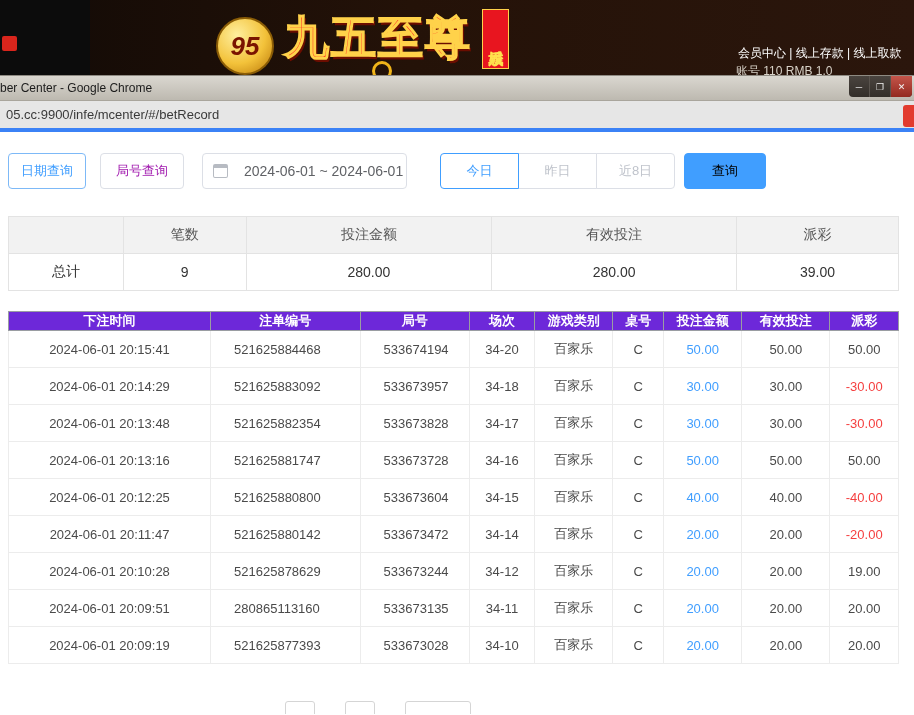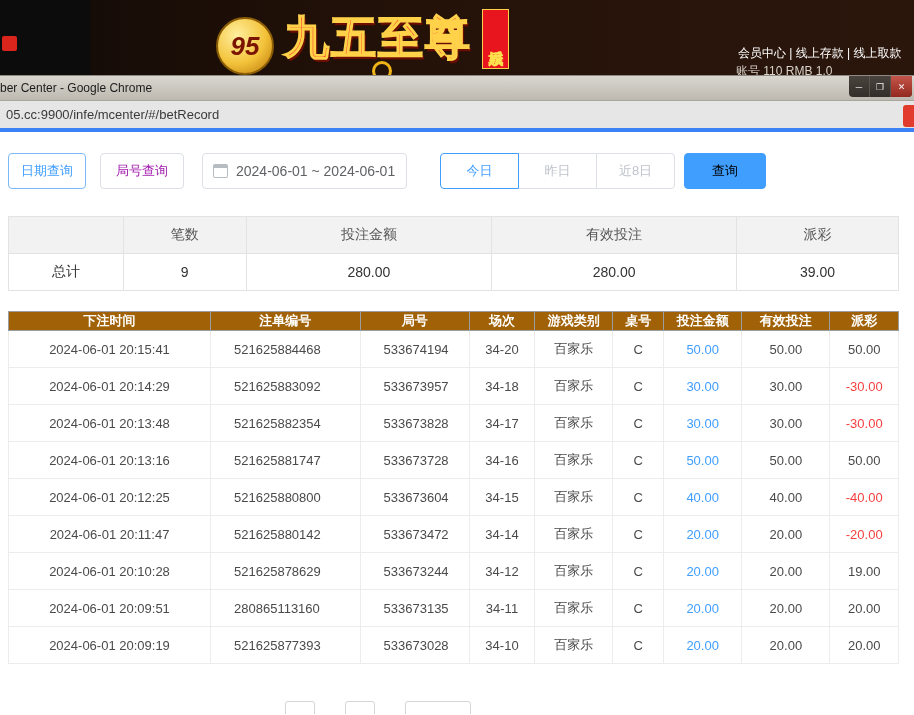--- a/index.html
+++ b/index.html
@@ -45,38 +45,38 @@
 
   
   .content { position:relative; width:914px; height:582px; background:#fff; overflow:hidden; }
 
   .btn { position:absolute; height:36px; border-radius:4px; background:#fff; border:1px solid #dcdfe6;
     font-size:13px; color:#a21caf; display:flex; align-items:center; justify-content:center; cursor:pointer; }
   .btn-primary-plain { border:1px solid #7db9f7; color:#409EFF; }
   .btn-date-query { left:8px; top:21px; width:78px; }
   .btn-round-query { left:100px; top:21px; width:84px; }
   .date-input { position:absolute; left:202px; top:21px; width:205px; height:36px; border:1px solid #dcdfe6;
-    border-radius:4px; display:flex; align-items:center; padding-left:10px; font-size:14px; color:#606266; gap:8px; }
+    border-radius:4px; display:flex; align-items:center; padding-left:10px; font-size:14px; color:#606266; gap:16px; }
   .cal-icon { width:15px; height:14px; border:1.5px solid #b7bbc2; border-top-width:4px; border-radius:2px; display:inline-block; }
   .day-group { position:absolute; left:440px; top:21px; display:flex; }
   .day-btn { width:79px; height:36px; background:#fff; border:1px solid #dcdfe6; margin-left:-1px;
     display:flex; align-items:center; justify-content:center; font-size:13px; color:#bfc3cb; cursor:pointer; }
   .day-btn:first-child { margin-left:0; border-radius:4px 0 0 4px; }
   .day-btn:last-child { border-radius:0 4px 4px 0; }
   .day-btn.active { color:#409EFF; border-color:#409EFF; z-index:2; }
   .btn-search { left:684px; top:21px; width:82px; background:#409EFF; border:1px solid #409EFF; color:#000000; }
 
   table { border-collapse:collapse; table-layout:fixed; }
   .summary-table { position:absolute; left:8px; top:84px; width:891px; font-size:14px; }
   .summary-table th, .summary-table td { border:1px solid #e3e3e3; height:37px; text-align:center; font-weight:normal;margin-top:32px; }
   .summary-table th { background:#f2f2f2; color:#555; }
   .summary-table td { color:#333; }
 
   .bet-table { position:absolute; left:8px; top:179px; width:891px; font-size:13px; }
-  .bet-table th { background:#a16207; color:#fff; font-weight:bold; height:17px; border:1px solid #9a9da2; text-align:center;margin-top:32px; }
+  .bet-table th { background:#6d28d9; color:#fff; font-weight:bold; height:17px; border:1px solid #9a9da2; text-align:center;margin-top:32px; }
   .bet-table td { border:1px solid #ececec; height:37px; text-align:center; color:#4a4a4a; }
   .bet-table td.left { text-align:left; padding-left:23px; }
   .bet-table td.link { color:#409EFF; cursor:pointer; }
   .bet-table td.neg { color:#F53F3F; }
 
   .pagination { position:absolute; left:285px; top:569px; display:flex; gap:30px; }
   .page-box { width:30px; height:30px; border:1px solid #d5d5d5; border-radius:3px; background:#fff; }
   .page-box.wide { width:66px; }
 </style>
 </head>

